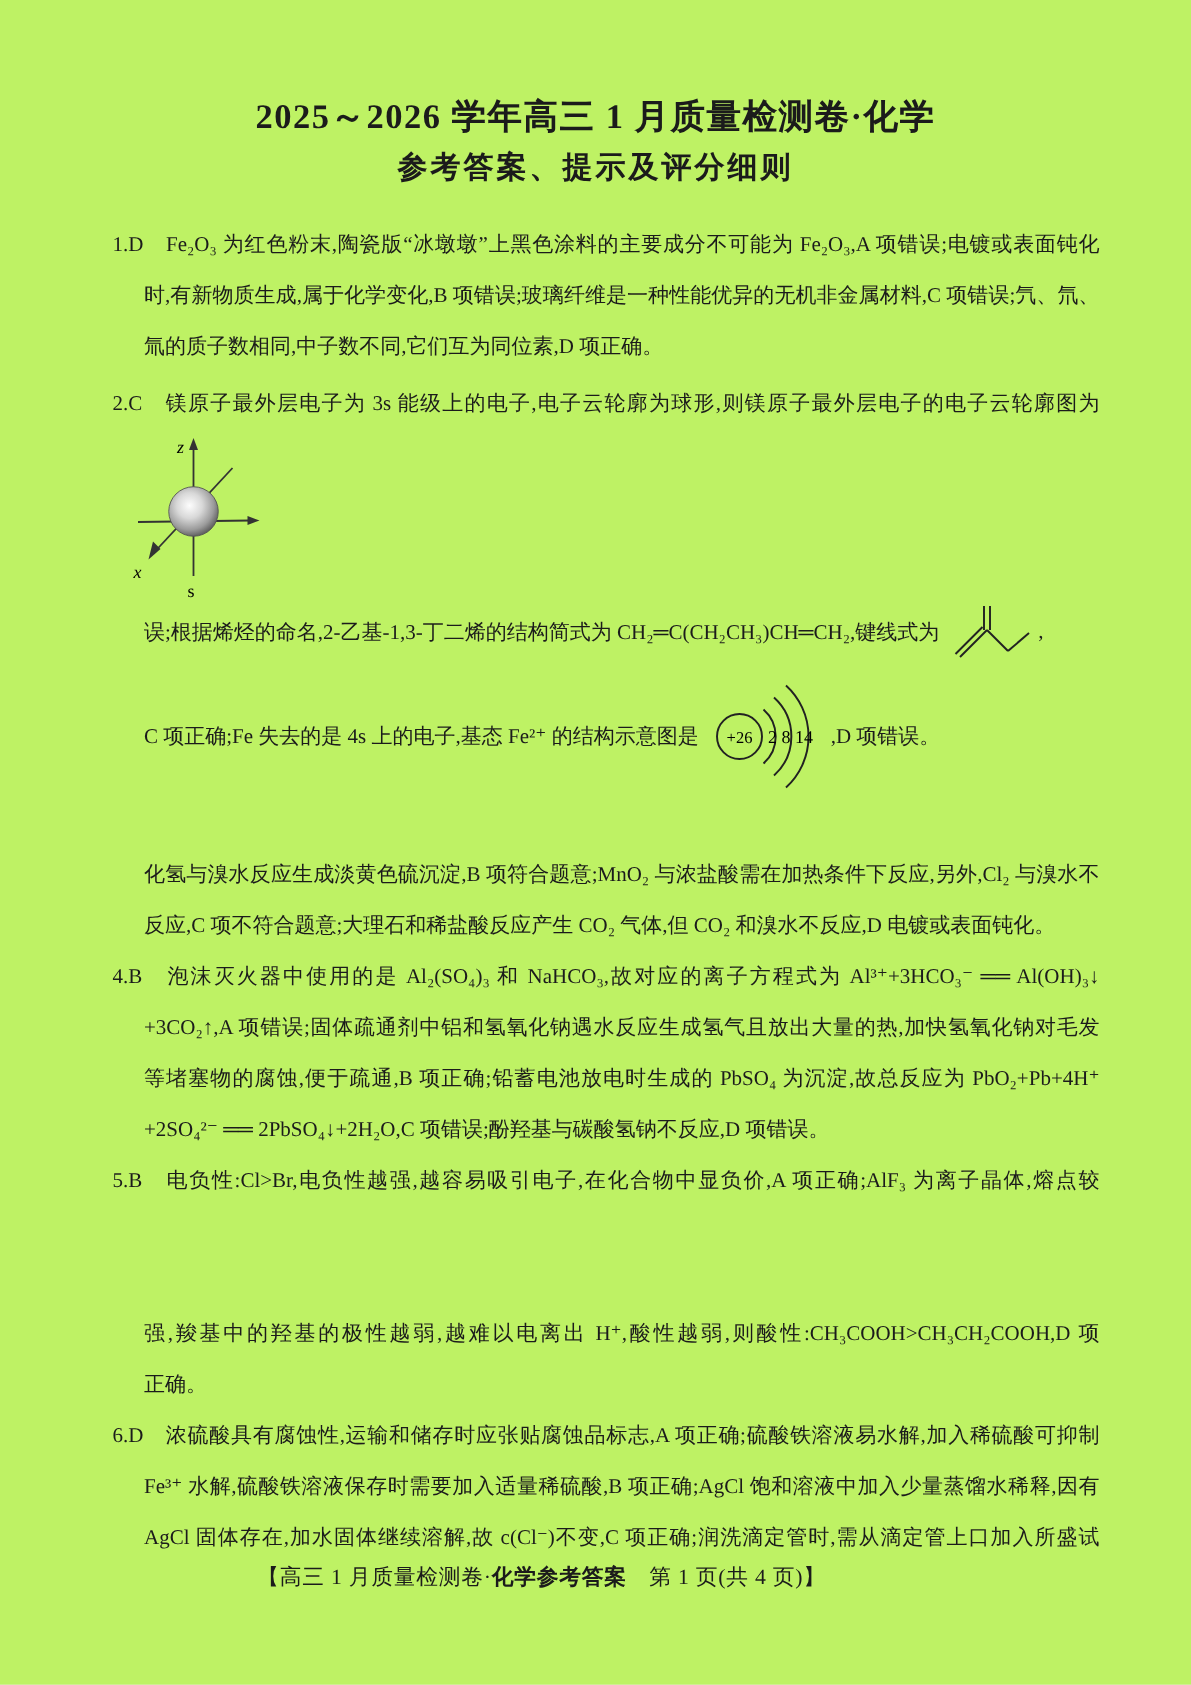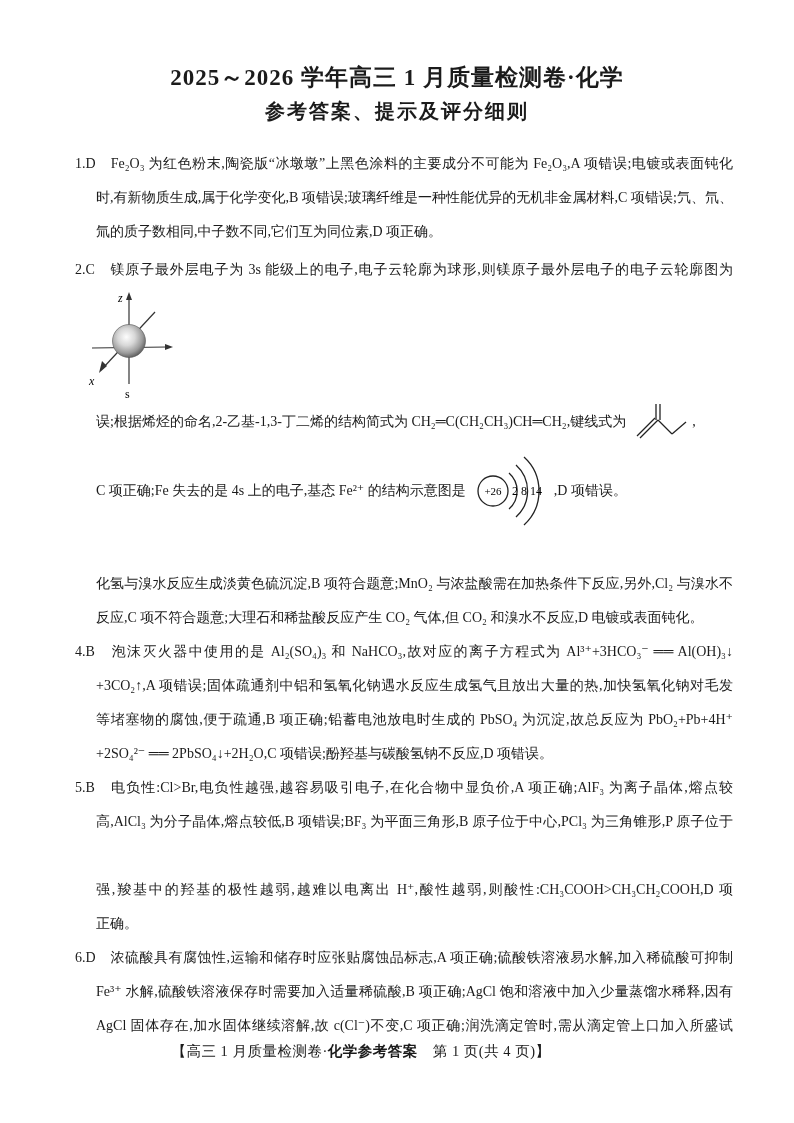--- a/index.html
+++ b/index.html
@@ -1,20 +1,20 @@
 <!DOCTYPE html>
 <html><head>
 <meta charset="utf-8">
 <style>
   html,body{margin:0;padding:0;}
   body{background:#e9e8e6;}
   .page{
     position:relative;
     width:794px;height:1123px;
-    background:#ffffff;
+    background:#bef264;
     overflow:hidden;
     font-family:"Liberation Serif","DejaVu Serif",serif;
     color:#1b1b1b;
   }
   .title{
     position:absolute;top:62px;left:0;width:794px;
     text-align:center;font-size:23px;font-weight:bold;
     letter-spacing:1px;
   }
   .subtitle{
@@ -130,21 +130,20 @@
 
   <div class="bl" style="left:96px;top:572px;width:637px;">化氢与溴水反应生成淡黄色硫沉淀,B 项符合题意;MnO₂ 与浓盐酸需在加热条件下反应,另外,Cl₂ 与溴水不</div>
   <div class="nl" style="left:96px;top:606px;">反应,C 项不符合题意;大理石和稀盐酸反应产生 CO₂ 气体,但 CO₂ 和溴水不反应,D 电镀或表面钝化。</div>
 
   <div class="bl" style="left:75px;top:640px;width:658px;">4.B　泡沫灭火器中使用的是 Al₂(SO₄)₃ 和 NaHCO₃,故对应的离子方程式为 Al³⁺+3HCO₃⁻ ══ Al(OH)₃↓</div>
   <div class="bl" style="left:96px;top:674px;width:637px;">+3CO₂↑,A 项错误;固体疏通剂中铝和氢氧化钠遇水反应生成氢气且放出大量的热,加快氢氧化钠对毛发</div>
   <div class="bl" style="left:96px;top:708px;width:637px;">等堵塞物的腐蚀,便于疏通,B 项正确;铅蓄电池放电时生成的 PbSO₄ 为沉淀,故总反应为 PbO₂+Pb+4H⁺</div>
   <div class="nl" style="left:96px;top:742px;">+2SO₄²⁻ ══ 2PbSO₄↓+2H₂O,C 项错误;酚羟基与碳酸氢钠不反应,D 项错误。</div>
 
   <div class="bl" style="left:75px;top:776px;width:658px;">5.B　电负性:Cl&gt;Br,电负性越强,越容易吸引电子,在化合物中显负价,A 项正确;AlF₃ 为离子晶体,熔点较</div>
-  <div class="bl" style="left:96px;top:810px;width:637px;">高,AlCl₃ 为分子晶体,熔点较低,B 项错误;BF₃ 为平面三角形,B 原子位于中心,PCl₃ 为三角锥形,P 原子位于</div>
   <div class="bl" style="left:96px;top:878px;width:637px;">强,羧基中的羟基的极性越弱,越难以电离出 H⁺,酸性越弱,则酸性:CH₃COOH&gt;CH₃CH₂COOH,D 项</div>
   <div class="nl" style="left:96px;top:912px;">正确。</div>
 
   <div class="bl" style="left:75px;top:946px;width:658px;">6.D　浓硫酸具有腐蚀性,运输和储存时应张贴腐蚀品标志,A 项正确;硫酸铁溶液易水解,加入稀硫酸可抑制</div>
   <div class="bl" style="left:96px;top:980px;width:637px;">Fe³⁺ 水解,硫酸铁溶液保存时需要加入适量稀硫酸,B 项正确;AgCl 饱和溶液中加入少量蒸馏水稀释,因有</div>
   <div class="bl" style="left:96px;top:1014px;width:637px;">AgCl 固体存在,加水固体继续溶解,故 c(Cl⁻)不变,C 项正确;润洗滴定管时,需从滴定管上口加入所盛试</div>
 
   <div class="footer">
     <span>【高三 1 月质量检测卷·</span><span class="b">化学参考答案</span><span>　第 1 页(共 4 页)】</span>
   </div>

